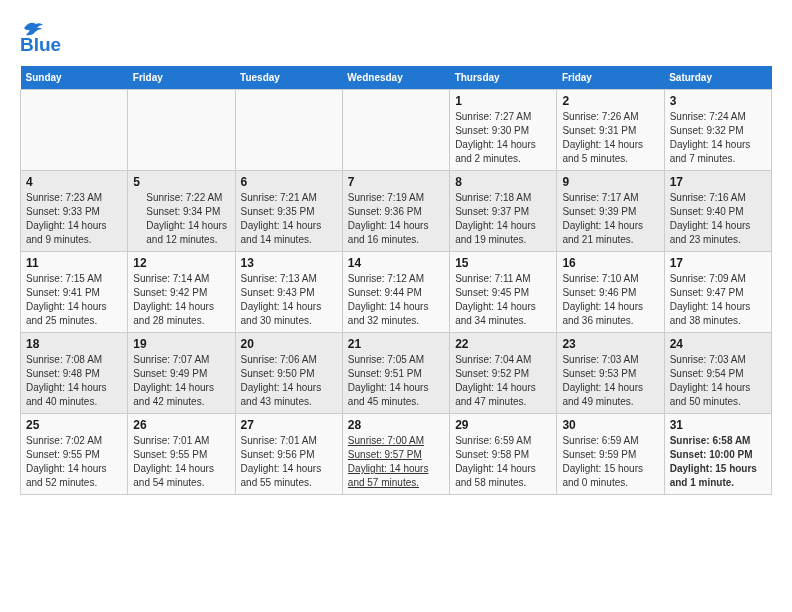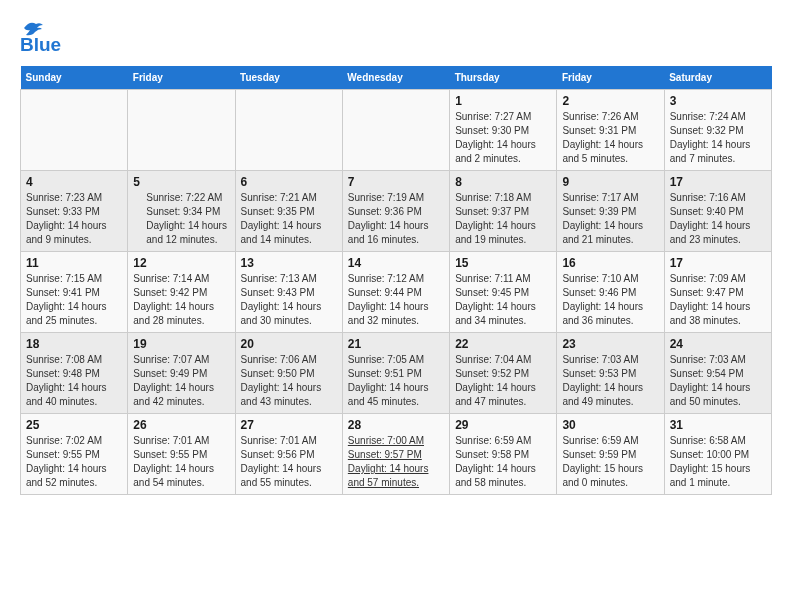--- a/index.html
+++ b/index.html
@@ -326,20 +326,20 @@
         </td>
         <td>
           <div class="day-num">30</div>
           <div class="day-info" style="white-space: pre-line;">Sunrise: 6:59 AM
 Sunset: 9:59 PM
 Daylight: 15 hours
 and 0 minutes.</div>
         </td>
         <td>
           <div class="day-num">31</div>
-          <div class="day-info" style="white-space: pre-line;">Sunrise: 6:58 AM
+          <div class="day-info" style="white-space: pre-line; font-weight: bold;">Sunrise: 6:58 AM
 Sunset: 10:00 PM
 Daylight: 15 hours
 and 1 minute.</div>
         </td>
       </tr>
     </tbody>
 </table>
 
 </body></html>

